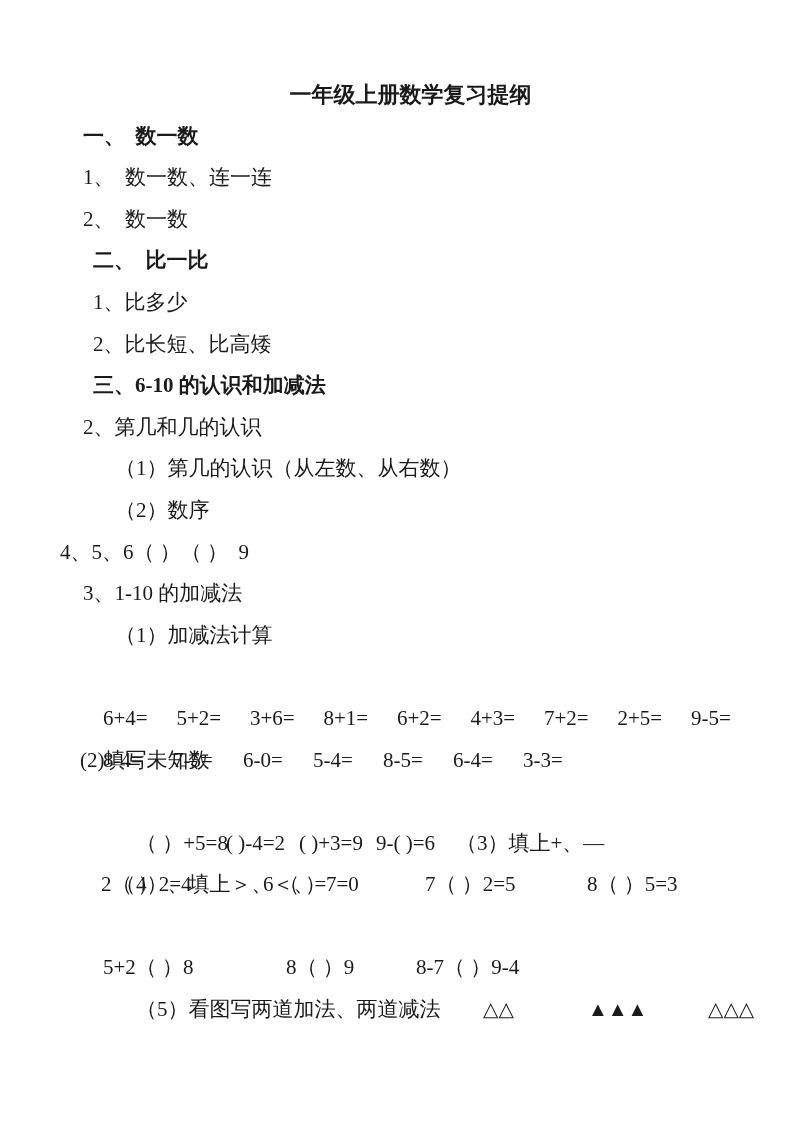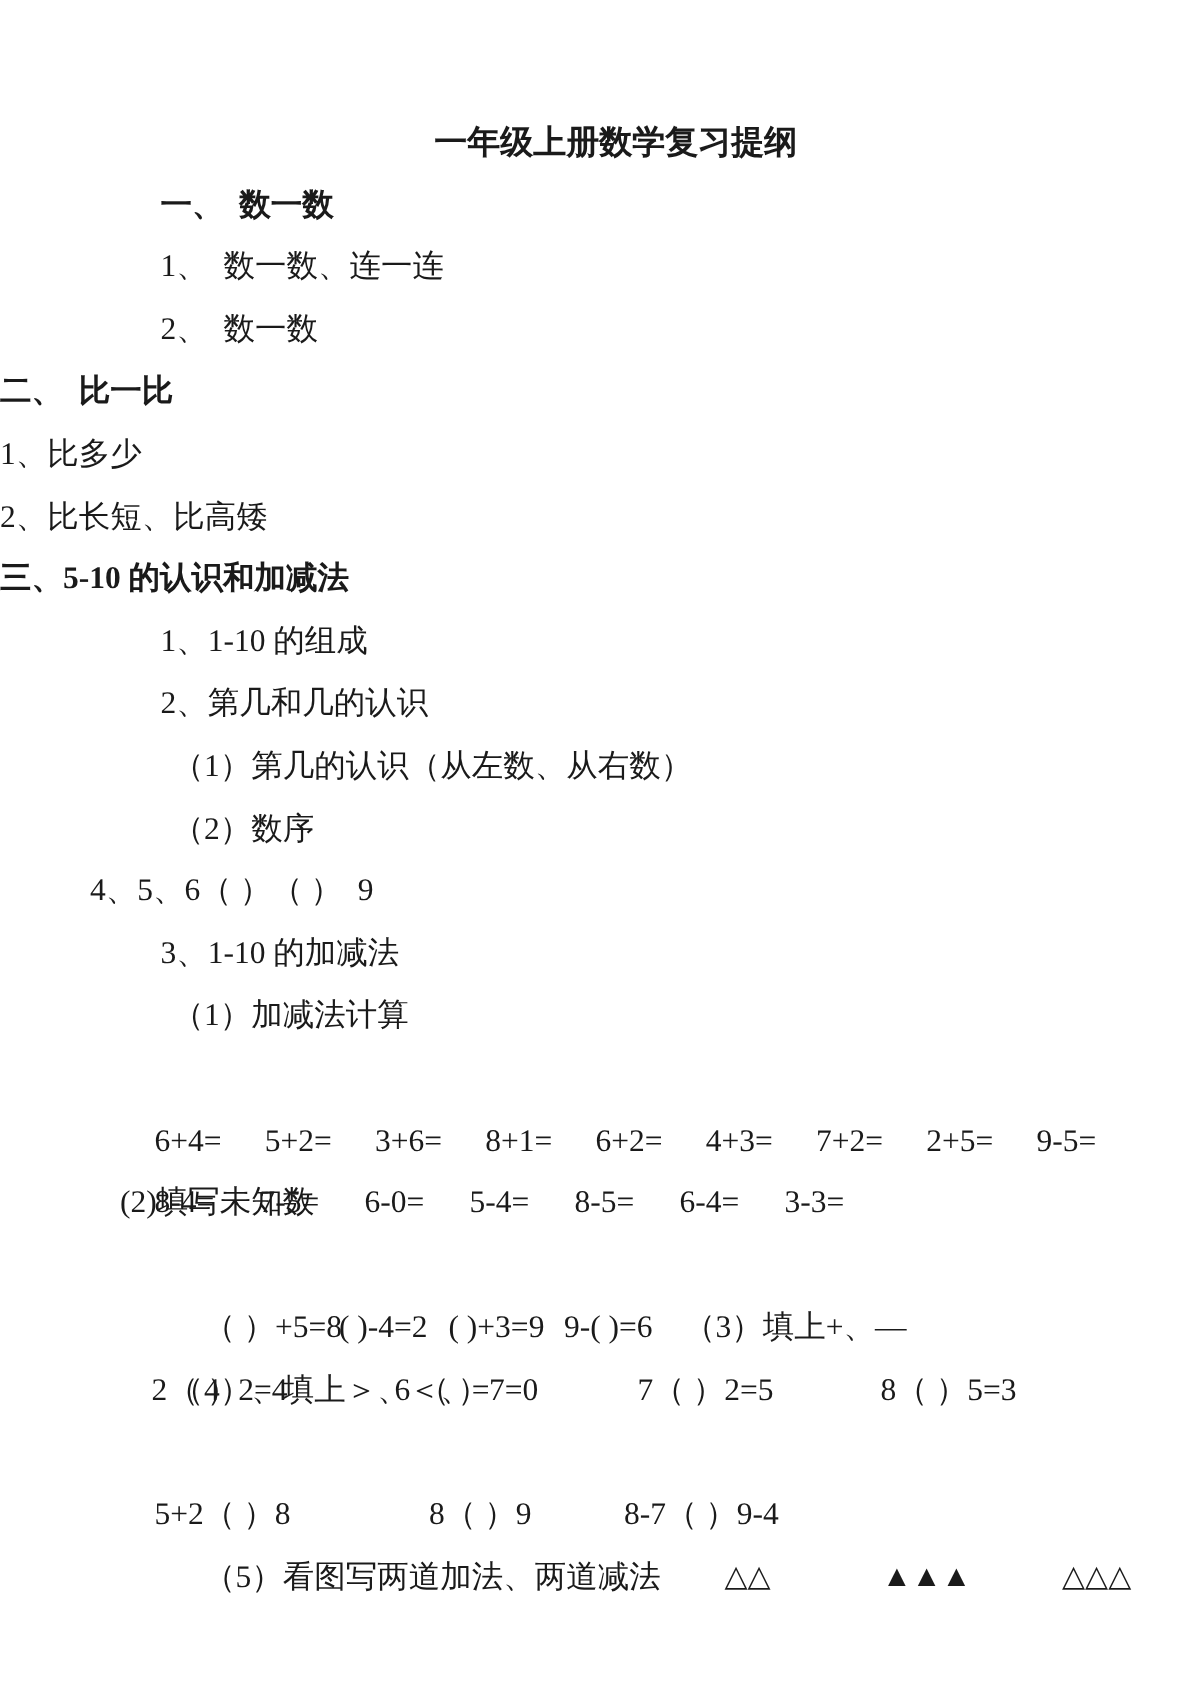--- a/index.html
+++ b/index.html
@@ -20,22 +20,22 @@
     line-height:41.6px;
     white-space:pre;
   }
   .title{
     text-align:center;
     font-weight:bold;
     font-size:22px;
     margin-left:28px;
   }
   .bold{font-weight:bold;}
-  .pl-a{padding-left:107px;}
-  .pl-b{}
+  .pl-a{padding-left:83px;}
+  .pl-b{padding-left:93px;}
   .pl-c{padding-left:115px;}
   .pl-d{padding-left:80px;}
   .pl-e{padding-left:60px;}
   .pl-f{padding-left:82px;}
   .ln span{display:inline-block;white-space:pre;vertical-align:bottom;}
   .row-calc1 span{width:73.5px;}
   .row-calc1 span:last-child{width:auto;}
   .row-calc2 span{width:70px;}
   .row-calc2 span:last-child{width:auto;}
   .row-unknown span:nth-child(1){width:90px;}
@@ -59,22 +59,21 @@
   <div class="ln title">一年级上册数学复习提纲</div>
 
   <div class="ln bold pl-a">一、  数一数</div>
   <div class="ln pl-a">1、  数一数、连一连</div>
   <div class="ln pl-a">2、  数一数</div>
 
   <div class="ln bold pl-b">二、  比一比</div>
   <div class="ln pl-b">1、比多少</div>
   <div class="ln pl-b">2、比长短、比高矮</div>
 
-  <div class="ln bold pl-b">三、5-10 的认识和加减法</div>
-  <div class="ln pl-a">1、1-10 的组成</div>
+  <div class="ln bold pl-b">三、6-10 的认识和加减法</div>
   <div class="ln pl-a">2、第几和几的认识</div>
   <div class="ln pl-c">（1）第几的认识（从左数、从右数）</div>
   <div class="ln pl-c">（2）数序</div>
   <div class="ln pl-e">4、5、6（ ）（ ）  9</div>
   <div class="ln pl-a">3、1-10 的加减法</div>
   <div class="ln pl-c">（1）加减法计算</div>
 
   <div class="ln pl-f row-calc1">
     <span>6+4=</span><span>5+2=</span><span>3+6=</span><span>8+1=</span><span>6+2=</span><span>4+3=</span><span>7+2=</span><span>2+5=</span><span>9-5=</span>
   </div>

